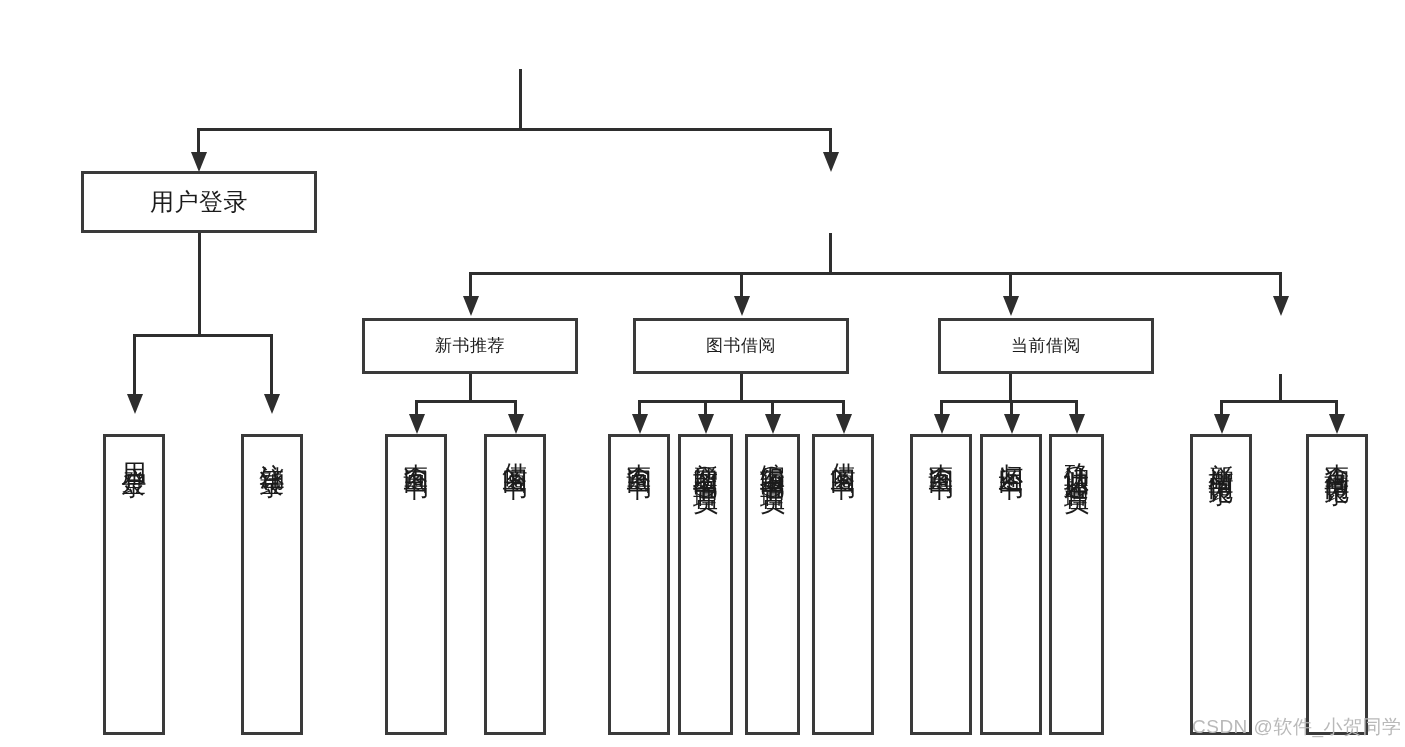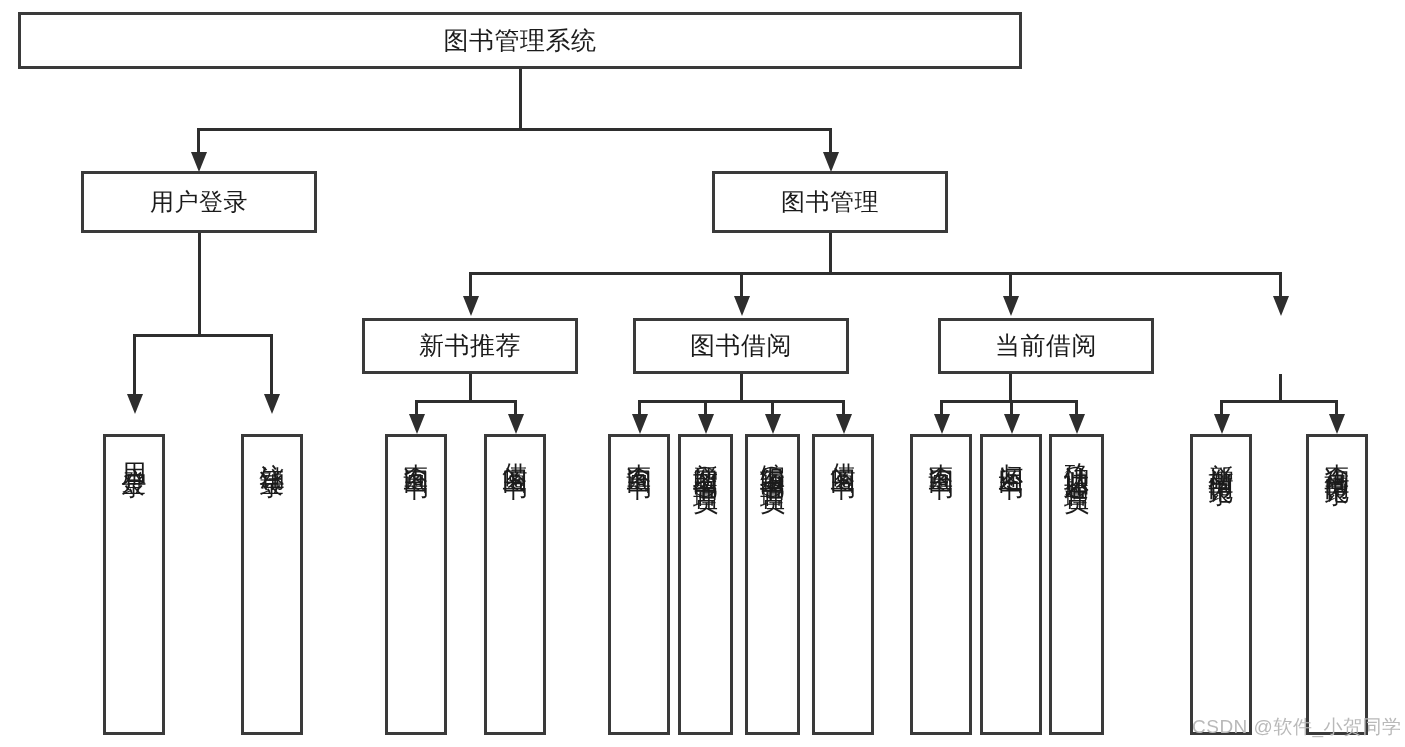--- a/index.html
+++ b/index.html
@@ -35,21 +35,21 @@
   }
   
   .node.h .label {
     font-size: 24px;
     letter-spacing: 0.5px;
   }
   .node.root .label {
     font-size: 25px;
   }
   .node.lvl3 .label {
-    font-size: 25px;
+    font-size: 17px;
   }
   
   .node.v {
     align-items: flex-start;
     justify-content: center;
     padding-top: 6px;
   }
   .node.v .label {
     writing-mode: vertical-rl;
     text-orientation: upright;
@@ -131,28 +131,22 @@
     <div class="vline" style="left: 1010px; top: 400px; height: 14px;"></div>
     <div class="arrow" style="left: 1004px; top: 414px;"></div>
     <div class="vline" style="left: 1075px; top: 400px; height: 14px;"></div>
     <div class="arrow" style="left: 1069px; top: 414px;"></div>
     <div class="vline" style="left: 1279px; top: 374px; height: 27px;"></div>
     <div class="hline" style="left: 1220px; top: 400px; width: 116px;"></div>
     <div class="vline" style="left: 1220px; top: 400px; height: 14px;"></div>
     <div class="arrow" style="left: 1214px; top: 414px;"></div>
     <div class="vline" style="left: 1335px; top: 400px; height: 14px;"></div>
     <div class="arrow" style="left: 1329px; top: 414px;"></div>
-    <div class="node h root" style="left: 18px; top: 12px; width: 1004px; height: 57px;">
-      <span class="label">图书管理系统</span>
-    </div>
     <div class="node h lvl2" style="left: 81px; top: 171px; width: 236px; height: 62px;">
       <span class="label">用户登录</span>
-    </div>
-    <div class="node h lvl2" style="left: 712px; top: 171px; width: 236px; height: 62px;">
-      <span class="label">图书管理</span>
     </div>
     <div class="node h lvl3" style="left: 362px; top: 318px; width: 216px; height: 56px;">
       <span class="label">新书推荐</span>
     </div>
     <div class="node h lvl3" style="left: 633px; top: 318px; width: 216px; height: 56px; align-items: center;">
       <span class="label">图书借阅</span>
     </div>
     <div class="node h lvl3" style="left: 902px; top: 318px; width: 216px; height: 56px; margin-left: 36px;">
       <span class="label">当前借阅</span>
     </div>

